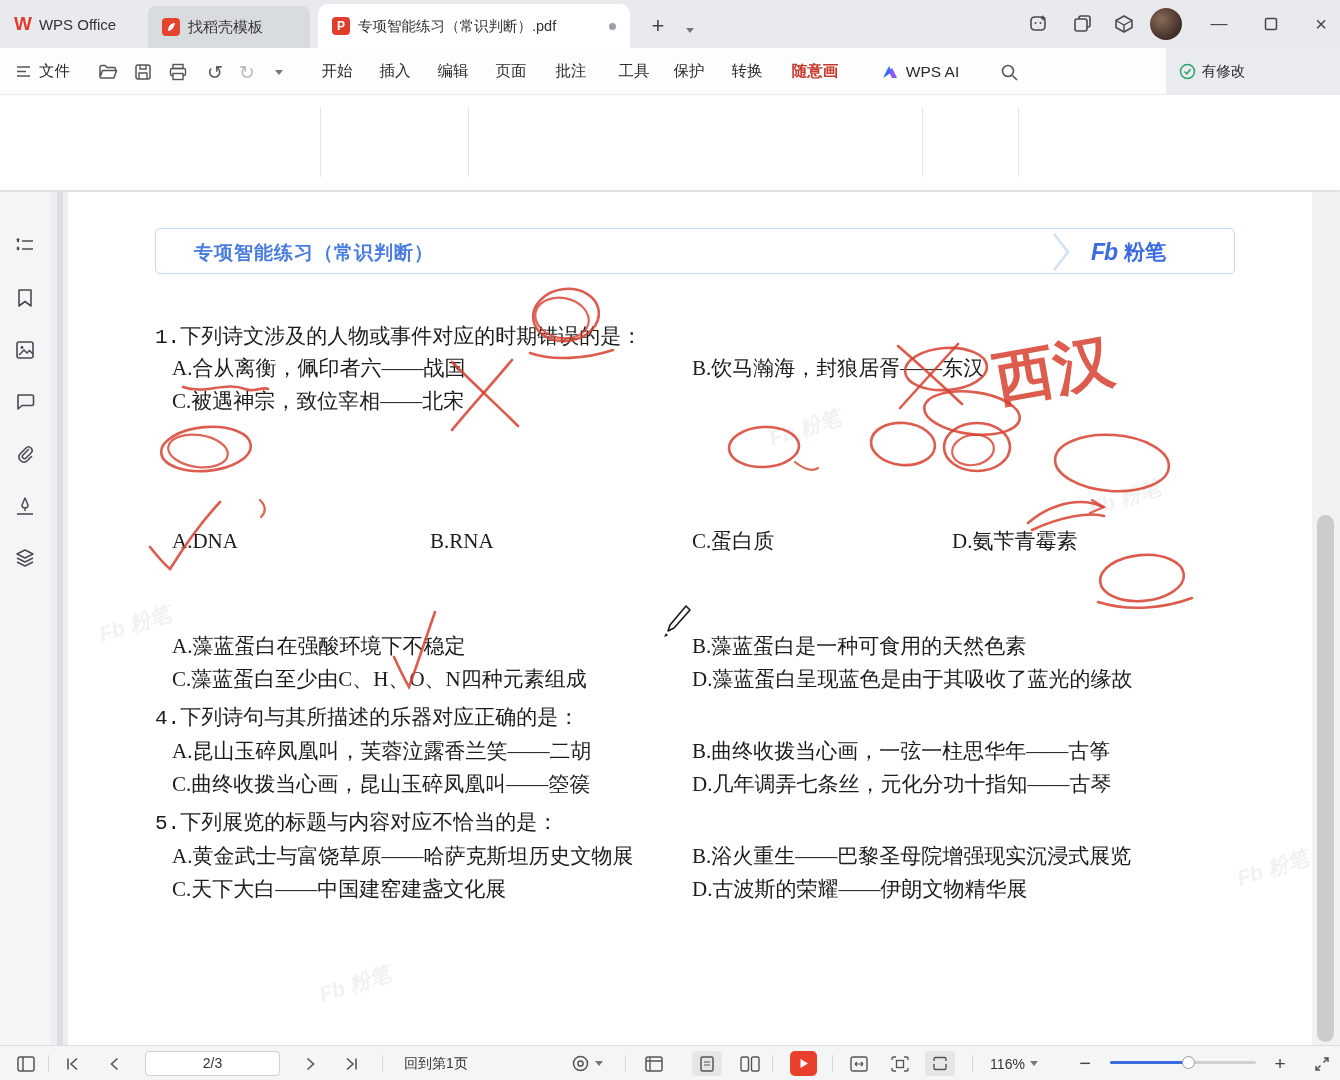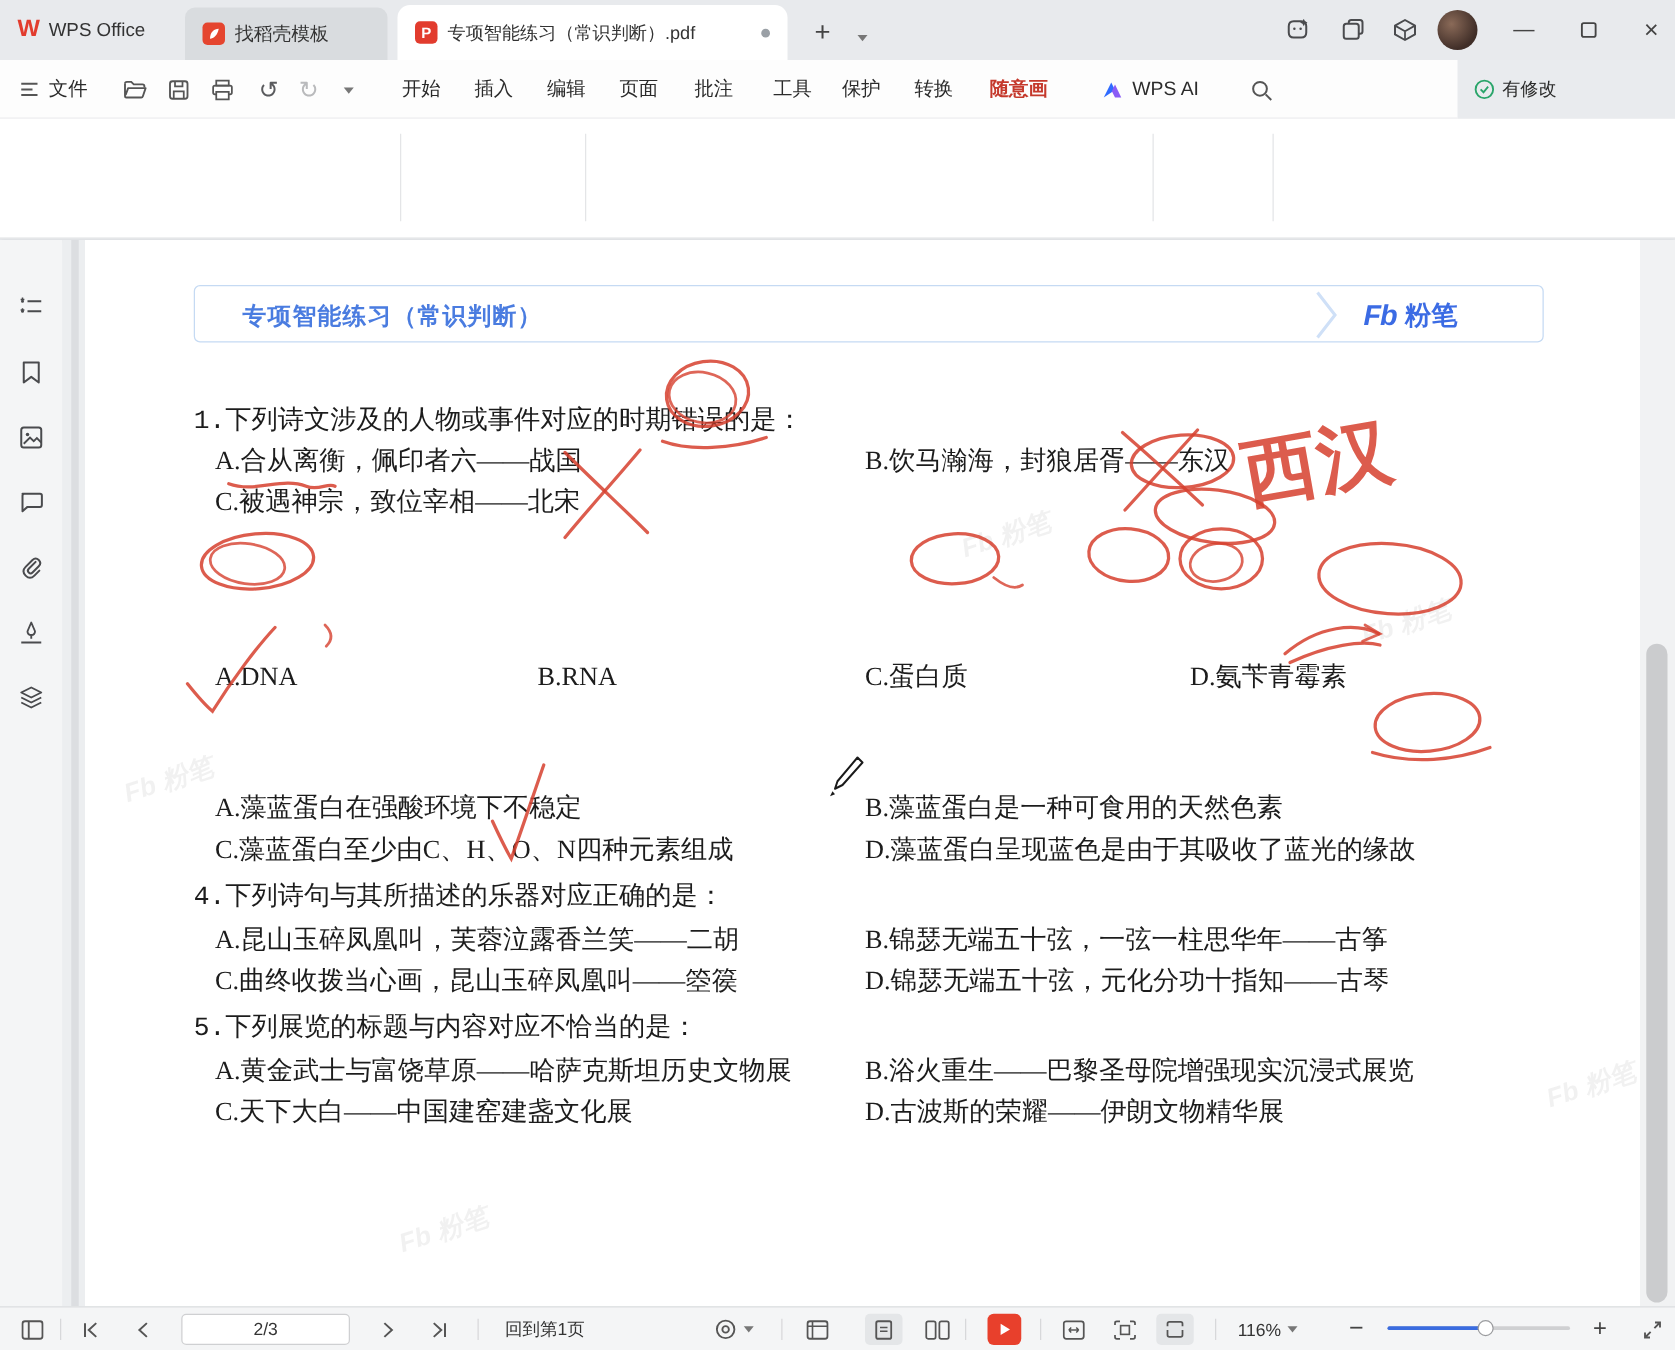--- a/index.html
+++ b/index.html
@@ -363,23 +363,23 @@
   <span class="opt" style="left:624px;top:333px">C.蛋白质</span>
   <span class="opt" style="left:884px;top:333px">D.氨苄青霉素</span>
 
   <span class="opt" style="left:104px;top:438px">A.藻蓝蛋白在强酸环境下不稳定</span>
   <span class="opt" style="left:624px;top:438px">B.藻蓝蛋白是一种可食用的天然色素</span>
   <span class="opt" style="left:104px;top:471px">C.藻蓝蛋白至少由C、H、O、N四种元素组成</span>
   <span class="opt" style="left:624px;top:471px">D.藻蓝蛋白呈现蓝色是由于其吸收了蓝光的缘故</span>
 
   <div class="stem" style="top:510px">4.下列诗句与其所描述的乐器对应正确的是：</div>
   <span class="opt" style="left:104px;top:543px">A.昆山玉碎凤凰叫，芙蓉泣露香兰笑——二胡</span>
-  <span class="opt" style="left:624px;top:543px">B.锦瑟无端五十弦，一弦一柱思华年——古筝</span>
+  <span class="opt" style="left:624px;top:543px">B.曲终收拨当心画，一弦一柱思华年——古筝</span>
   <span class="opt" style="left:104px;top:576px">C.曲终收拨当心画，昆山玉碎凤凰叫——箜篌</span>
-  <span class="opt" style="left:624px;top:576px">D.锦瑟无端五十弦，元化分功十指知——古琴</span>
+  <span class="opt" style="left:624px;top:576px">D.几年调弄七条丝，元化分功十指知——古琴</span>
 
   <div class="stem" style="top:615px">5.下列展览的标题与内容对应不恰当的是：</div>
   <span class="opt" style="left:104px;top:648px">A.黄金武士与富饶草原——哈萨克斯坦历史文物展</span>
   <span class="opt" style="left:624px;top:648px">B.浴火重生——巴黎圣母院增强现实沉浸式展览</span>
   <span class="opt" style="left:624px;top:681px">D.古波斯的荣耀——伊朗文物精华展</span>
   <span class="opt" style="left:104px;top:681px">C.天下大白——中国建窑建盏文化展</span>
 </div>
 
 <div id="scroll-lane">
   <div id="scroll-thumb"></div>

